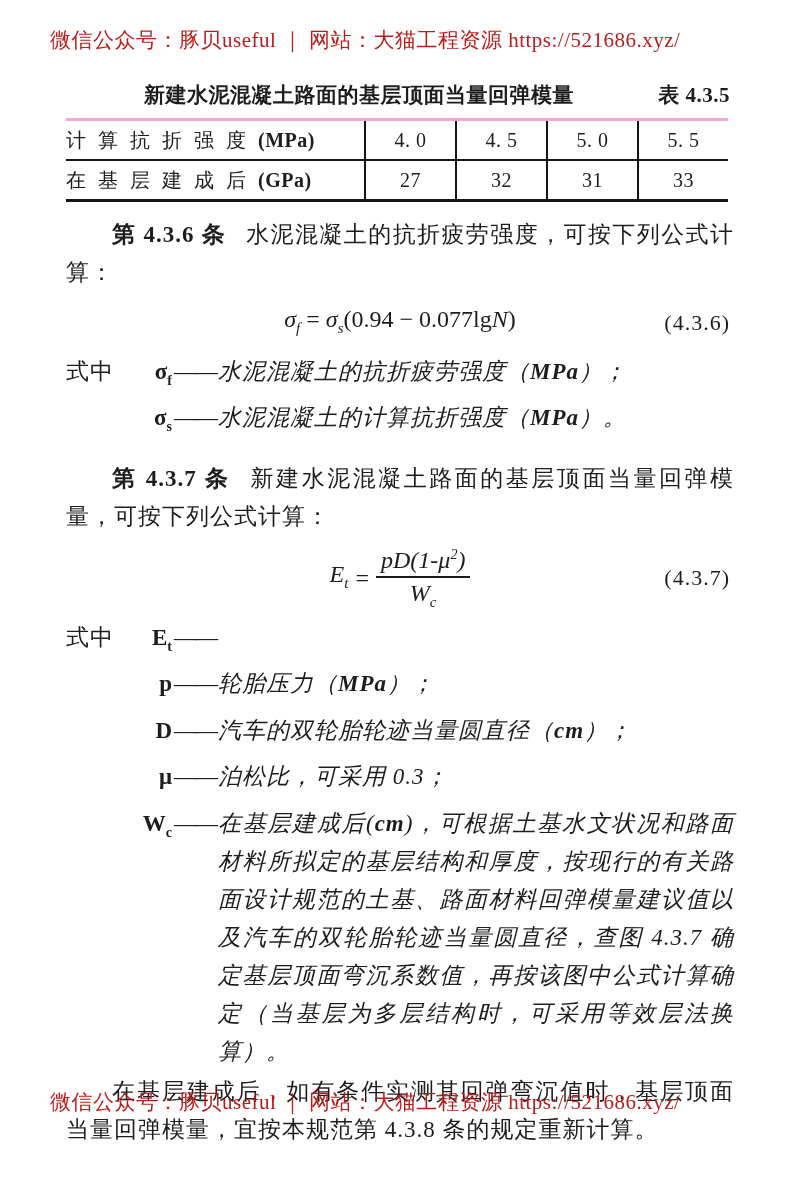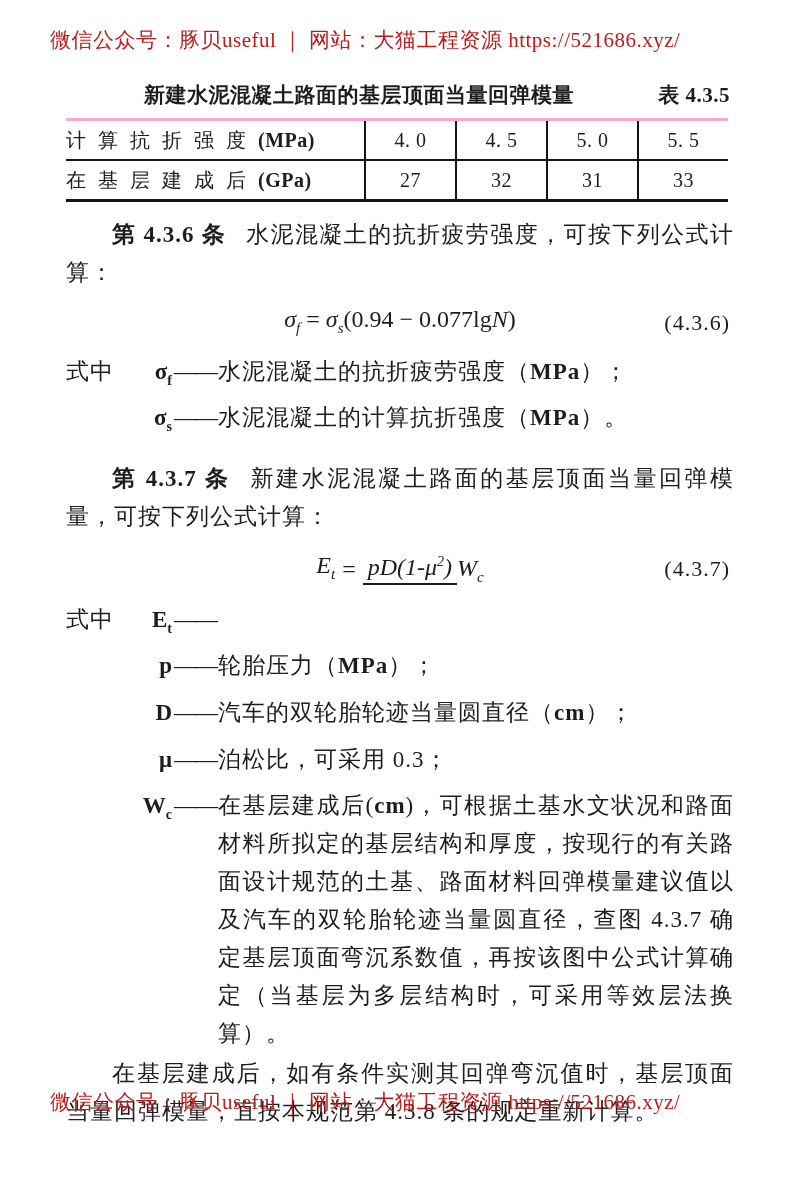--- a/index.html
+++ b/index.html
@@ -58,31 +58,31 @@
   p.clause .num{font-weight:700;margin-right:20px;}
   p.plain{margin:2px 0 0 0;text-indent:2em;text-align:justify;}
   
   .eq-row{position:relative;text-align:center;margin:8px 0 6px 0;letter-spacing:0;}
   .eq-row .eq-num{position:absolute;right:4px;top:50%;transform:translateY(-50%);font-size:22px;letter-spacing:1px;}
   .math{font-size:24px;font-style:italic;}
   .math .rm{font-style:normal;}
   .math sub{font-size:15px;font-style:italic;}
   .math sup{font-size:14px;}
   .eq-inline{display:inline-flex;align-items:center;gap:7px;}
-  .frac{display:inline-flex;flex-direction:row;align-items:center;line-height:1.2;vertical-align:middle;}
+  .frac{display:inline-flex;flex-direction:column;align-items:center;line-height:1.2;vertical-align:middle;}
   .frac .fnum{border-bottom:2px solid #1d1d1d;padding:0 5px 1px 5px;}
   .frac .fden{padding-top:1px;}
   
   .where{margin-top:2px;}
   .where-row{display:flex;align-items:flex-start;}
   .where-prefix{flex:none;width:58px;}
   .where-sym{flex:none;width:48px;text-align:right;font-weight:700;letter-spacing:0;}
   .where-sym sub{font-size:14px;}
   .where-dash{flex:none;width:46px;text-align:center;letter-spacing:-2px;white-space:nowrap;}
-  .where-desc{flex:1;text-align:justify;}
+  .where-desc{flex:1;text-align:justify;font-style:italic;}
 </style>
 </head>
 <body>
 
 <div class="page">
 
   <div class="watermark header">微信公众号：豚贝useful ｜ 网站：大猫工程资源 https://521686.xyz/</div>
 
   <div class="content">
 

